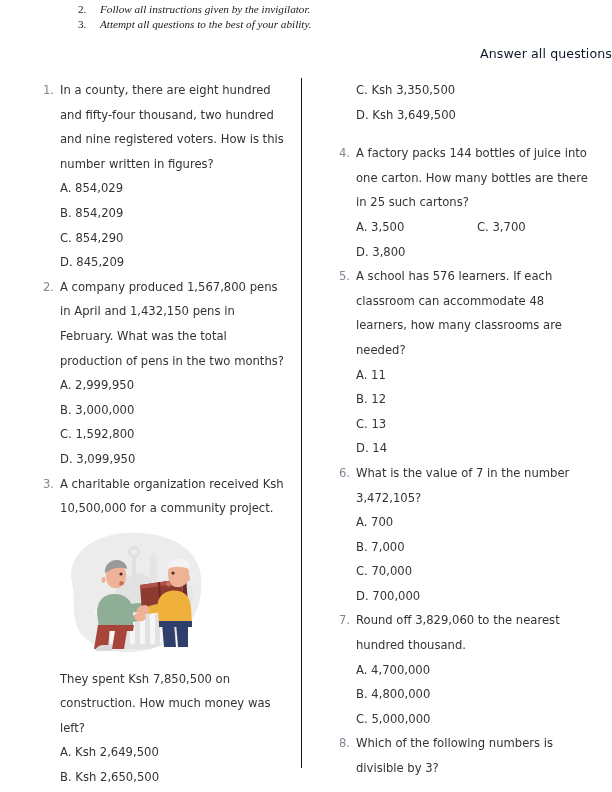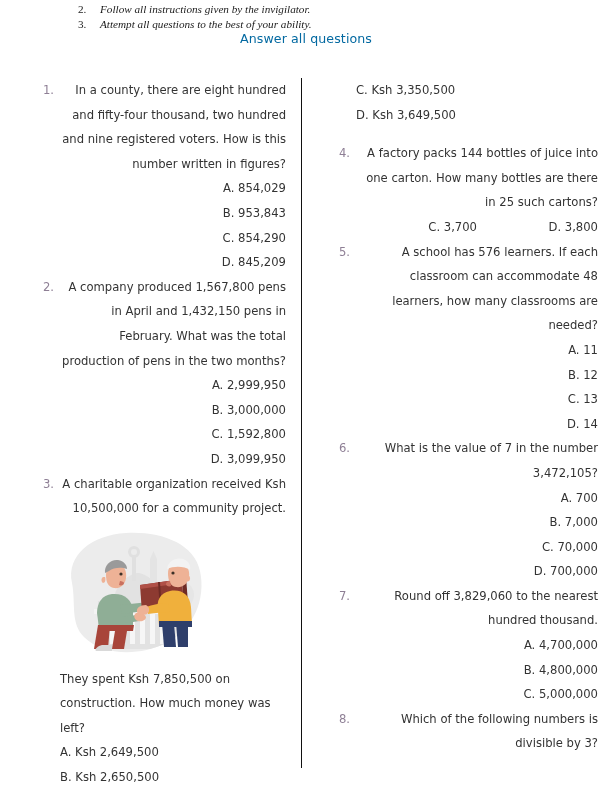--- a/index.html
+++ b/index.html
@@ -38,27 +38,27 @@
   }
   .instr-text {
     flex: 1 1 auto;
     font-style: italic;
   }
 
   
   .answer-heading {
     position: absolute;
     left: 0;
-    top: 30px;
+    top: 45px;
     width: 612px;
-    text-align: center;
+    text-align: right;
     font-family: "DejaVu Sans", sans-serif;
     font-size: 12.6px;
     line-height: 17px;
-    color: #0369a1;
+    color: #0f172a;
     letter-spacing: 0.1px;
   }
 
   
   .divider {
     position: absolute;
     left: 301px;
     top: 78px;
     width: 1.2px;
     height: 690px;
@@ -91,21 +91,20 @@
     width: 20px;
     text-align: right;
     padding-right: 6px;
     color: #8e7f95;
     font-size: 11.6px;
     line-height: 24.6px;
   }
   .q-body {
     flex: 1 1 auto;
     min-width: 0;
-    text-align: right;
   }
   .q-stem {
     color: #333333;
   }
   .opt {
     color: #333333;
     white-space: nowrap;
   }
   .opt-grid {
     display: flex;
@@ -153,21 +152,21 @@
 
   <div class="divider"></div>
 
   <div class="col col-left">
 
     <div class="q">
       <span class="q-num">1.</span>
       <div class="q-body">
         <div class="q-stem">In a county, there are eight hundred and fifty-four thousand, two hundred and nine registered voters. How is this number written in figures?</div>
         <div class="opt">A. 854,029</div>
-        <div class="opt">B. 953,843</div>
+        <div class="opt">B. 854,209</div>
         <div class="opt">C. 854,290</div>
         <div class="opt">D. 845,209</div>
       </div>
     </div>
 
     <div class="q">
       <span class="q-num">2.</span>
       <div class="q-body">
         <div class="q-stem">A company produced 1,567,800 pens in April and 1,432,150 pens in February. What was the total production of pens in the two months?</div>
         <div class="opt">A. 2,999,950</div>
@@ -275,20 +274,21 @@
       <div class="opt">D. Ksh 3,649,500</div>
     </div>
 
     <div class="spacer-sm"></div>
 
     <div class="q">
       <span class="q-num">4.</span>
       <div class="q-body">
         <div class="q-stem">A factory packs 144 bottles of juice into one carton. How many bottles are there in 25 such cartons?</div>
         <div class="opt-grid">
+          <div class="opt">A. 3,500</div>
           <div class="opt">C. 3,700</div>
           <div class="opt">D. 3,800</div>
         </div>
       </div>
     </div>
 
     <div class="q">
       <span class="q-num">5.</span>
       <div class="q-body">
         <div class="q-stem">A school has 576 learners. If each classroom can accommodate 48 learners, how many classrooms are needed?</div>

